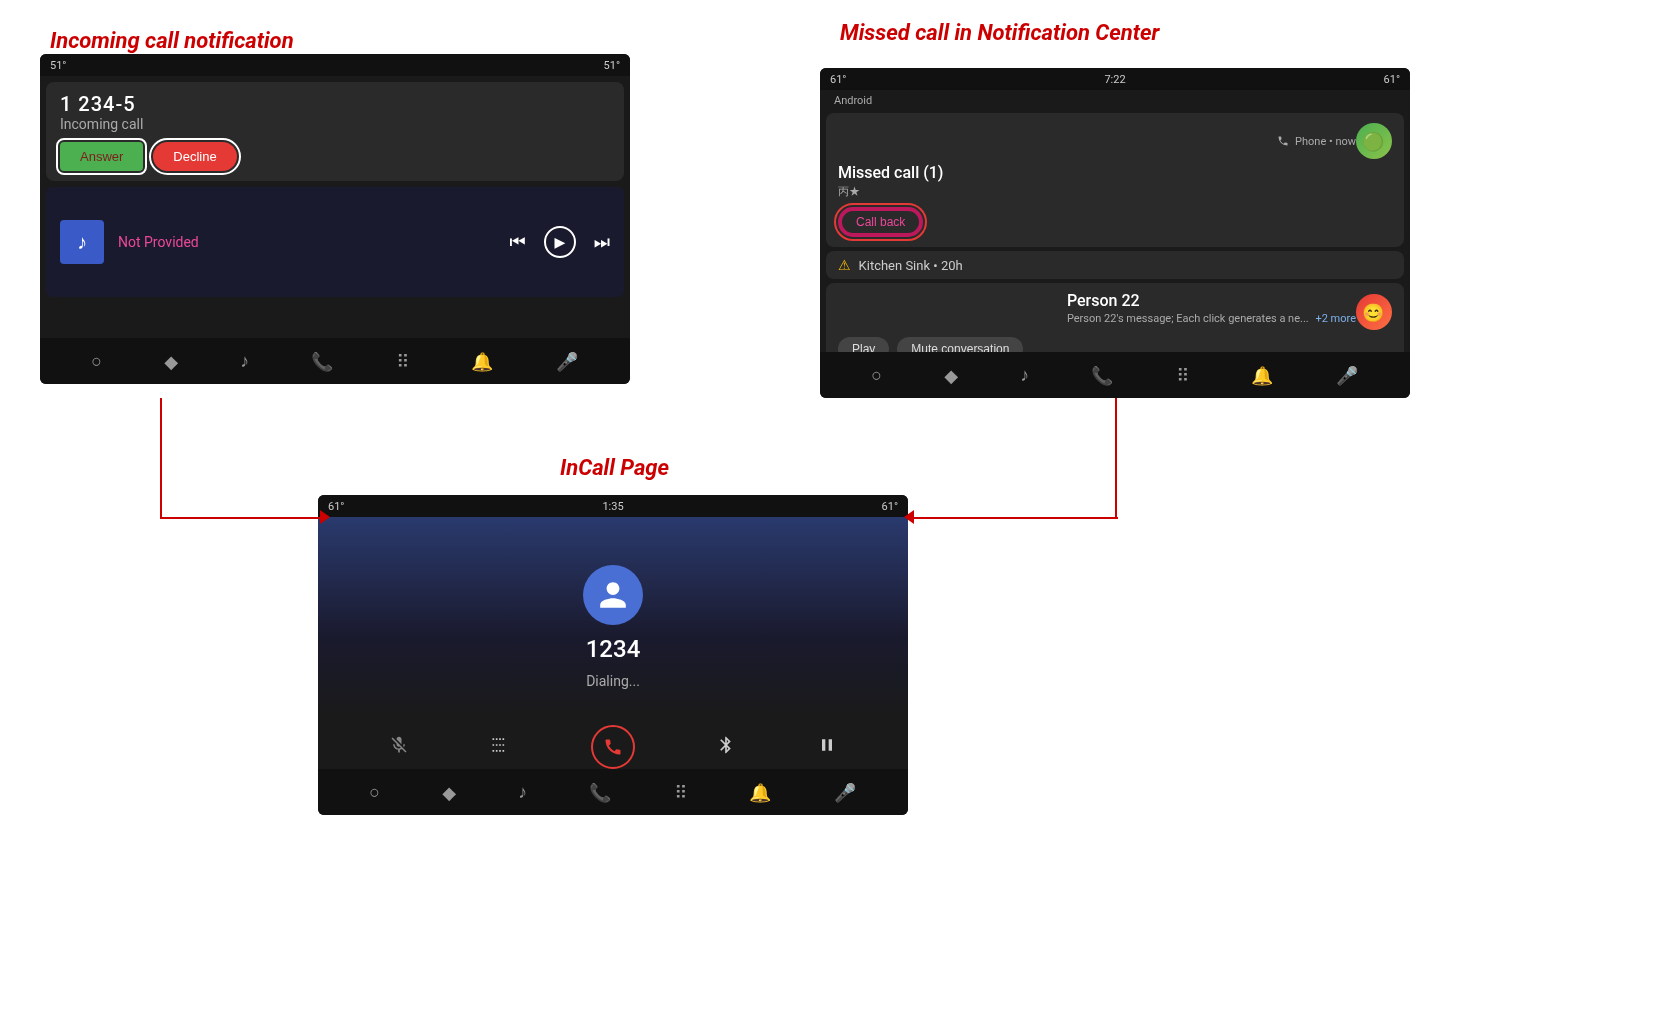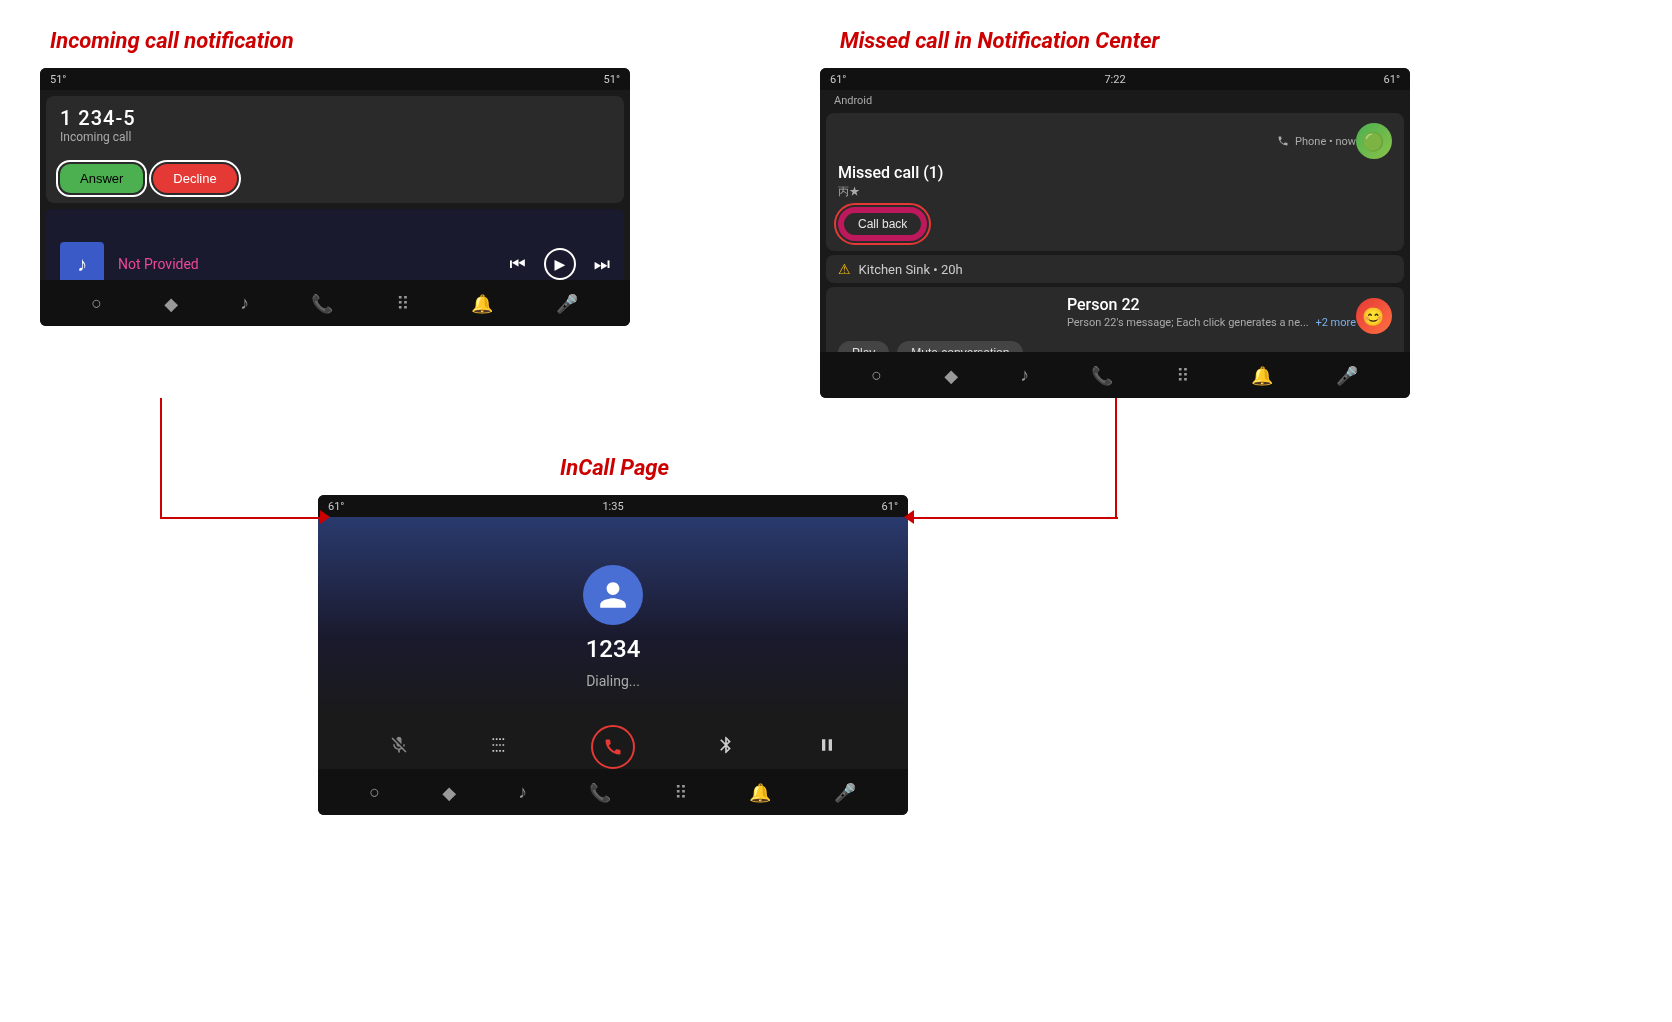--- a/index.html
+++ b/index.html
@@ -22,24 +22,24 @@
     }
 
     
     #incoming-title {
       top: 28px;
       left: 50px;
     }
 
     #incoming-screen {
       position: absolute;
-      top: 68px;
+      top: 54px;
       left: 40px;
       width: 590px;
-      height: 258px;
+      height: 330px;
       background: #1a1a1a;
       border-radius: 6px;
       overflow: hidden;
     }
 
     
     .status-bar {
       display: flex;
       align-items: center;
       justify-content: space-between;
@@ -65,34 +65,34 @@
       color: #aaa;
       margin-bottom: 4px;
     }
     .caller-number {
       font-size: 20px;
       font-weight: 500;
       color: #fff;
       letter-spacing: 1px;
     }
     .incoming-label {
-      font-size: 12px;
-      color: #aaa;
-      margin-bottom: 20px;
+      font-size: 14px;
+      color: #aaa;
+      margin-bottom: 10px;
     }
     .notif-actions {
       display: flex;
       gap: 10px;
       align-items: center;
     }
     .btn-answer {
       background: #4caf50;
-      color: #000000;
+      color: #7f1d1d;
       border: none;
-      border-radius: 10px;
+      border-radius: 4px;
       padding: 7px 20px;
       font-size: 13px;
       font-weight: 500;
       cursor: pointer;
       outline: 2px solid #fff;
       outline-offset: 2px;
     }
     .btn-decline {
       background: #e53935;
       color: #fff;
@@ -172,21 +172,21 @@
     }
     .nav-icon {
       color: #999;
       font-size: 18px;
       cursor: pointer;
     }
     .nav-icon.active { color: #fff; }
 
     
     #missed-title {
-      top: 28px;
+      top: 20px;
       left: 840px;
     }
 
     #missed-screen {
       position: absolute;
       top: 68px;
       left: 820px;
       width: 590px;
       height: 330px;
       background: #1a1a1a;
@@ -260,22 +260,22 @@
       background: #444;
       color: #ddd;
       border: none;
       border-radius: 20px;
       padding: 5px 14px;
       font-size: 12px;
       cursor: pointer;
     }
     .btn-call-back {
       background: transparent;
-      color: #e5e5e5;
-      border: 6px solid #be185d;
+      color: #ec4899;
+      border: 4px solid #be185d;
       border-radius: 20px;
       padding: 4px 14px;
       font-size: 12px;
       cursor: pointer;
       outline: 2px solid #e53935;
       outline-offset: 2px;
     }
 
     .avatar-circle {
       width: 36px;

